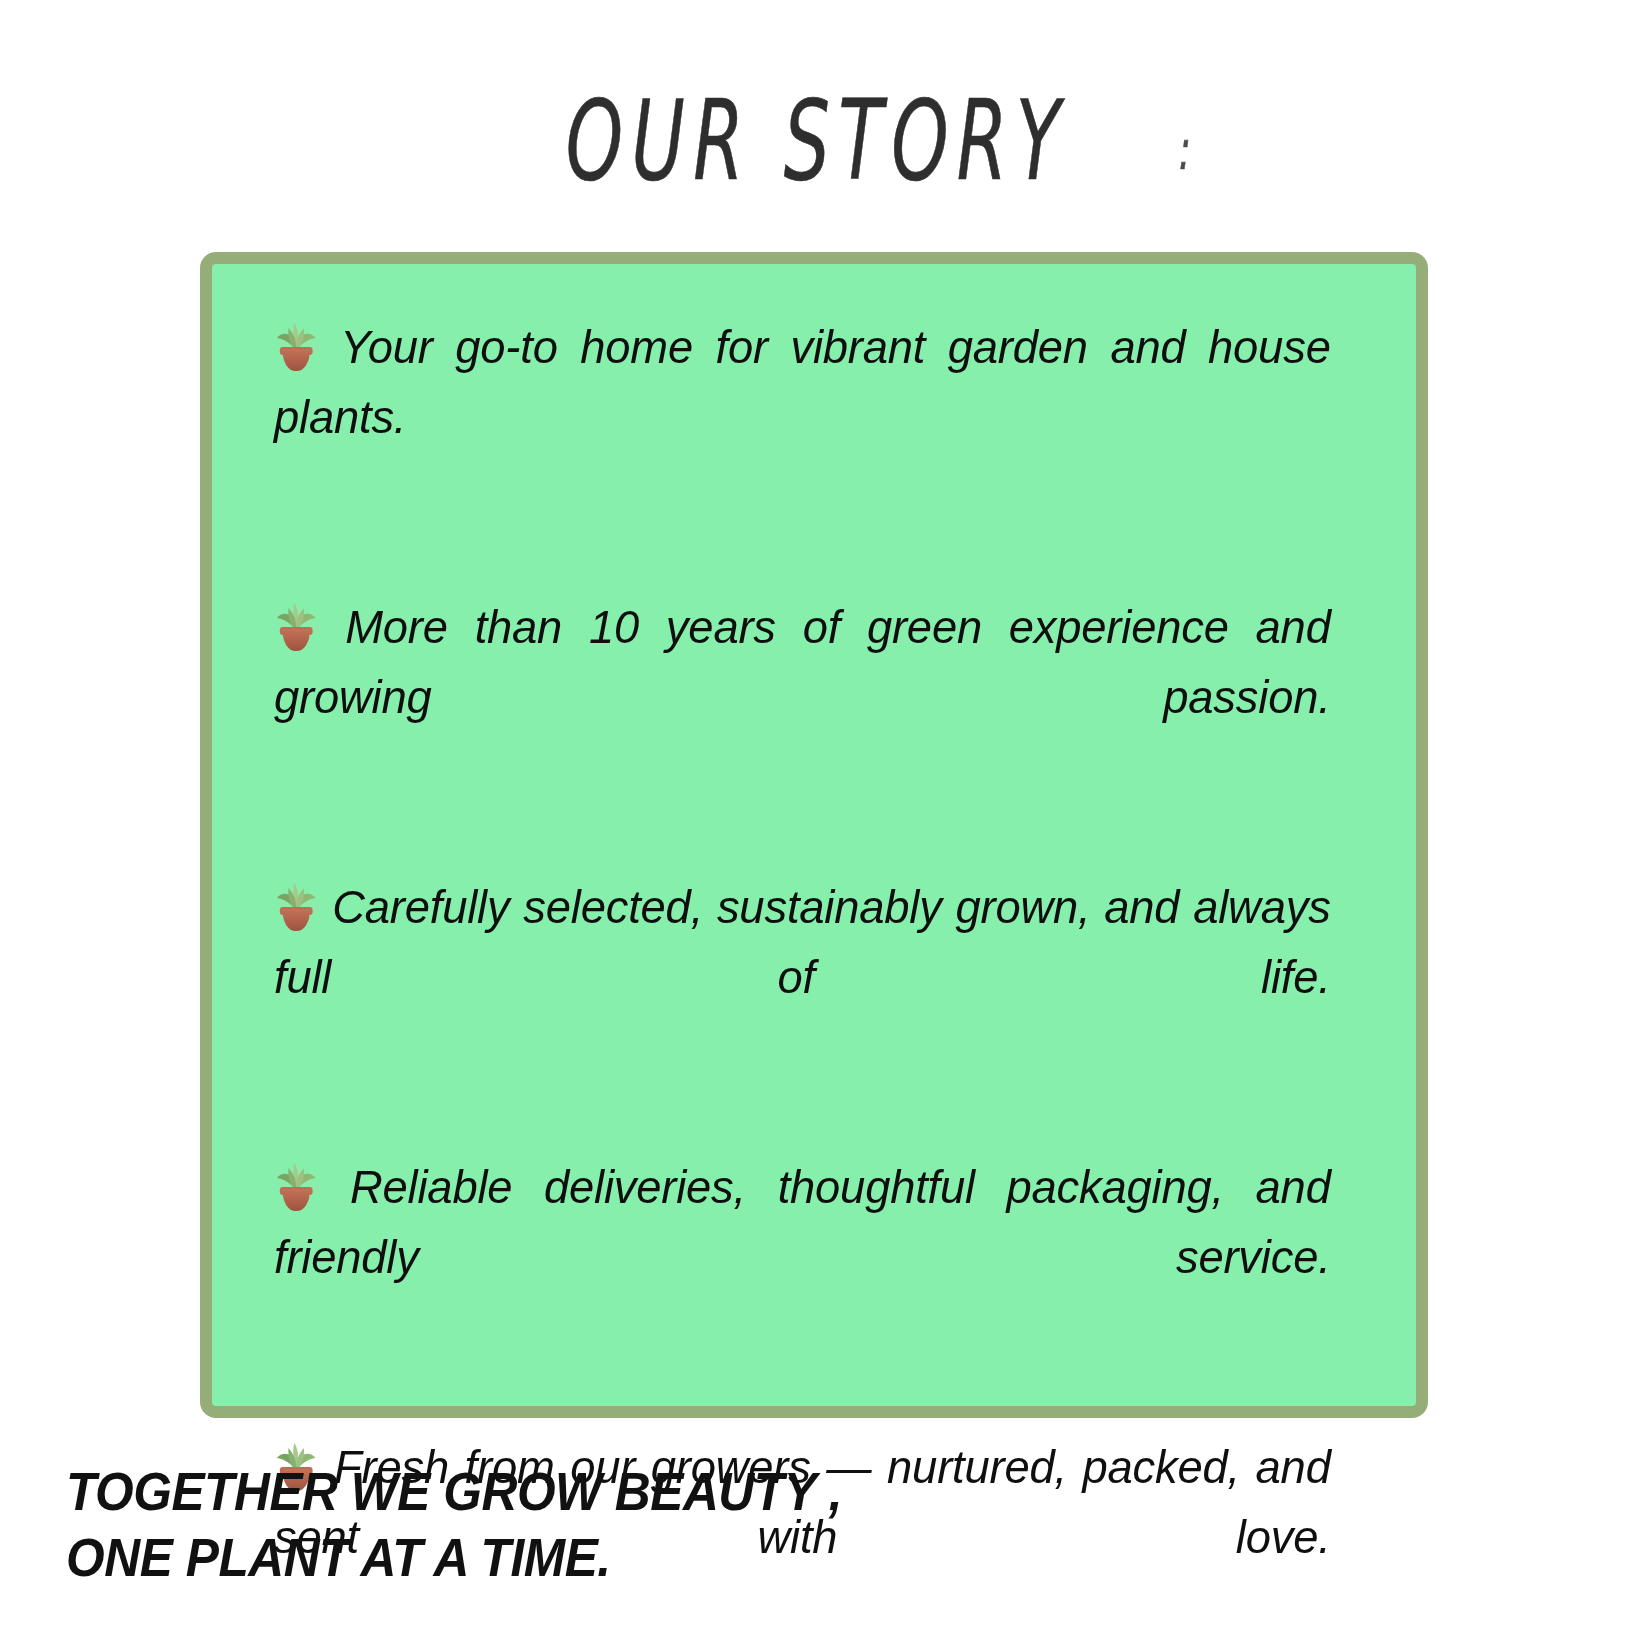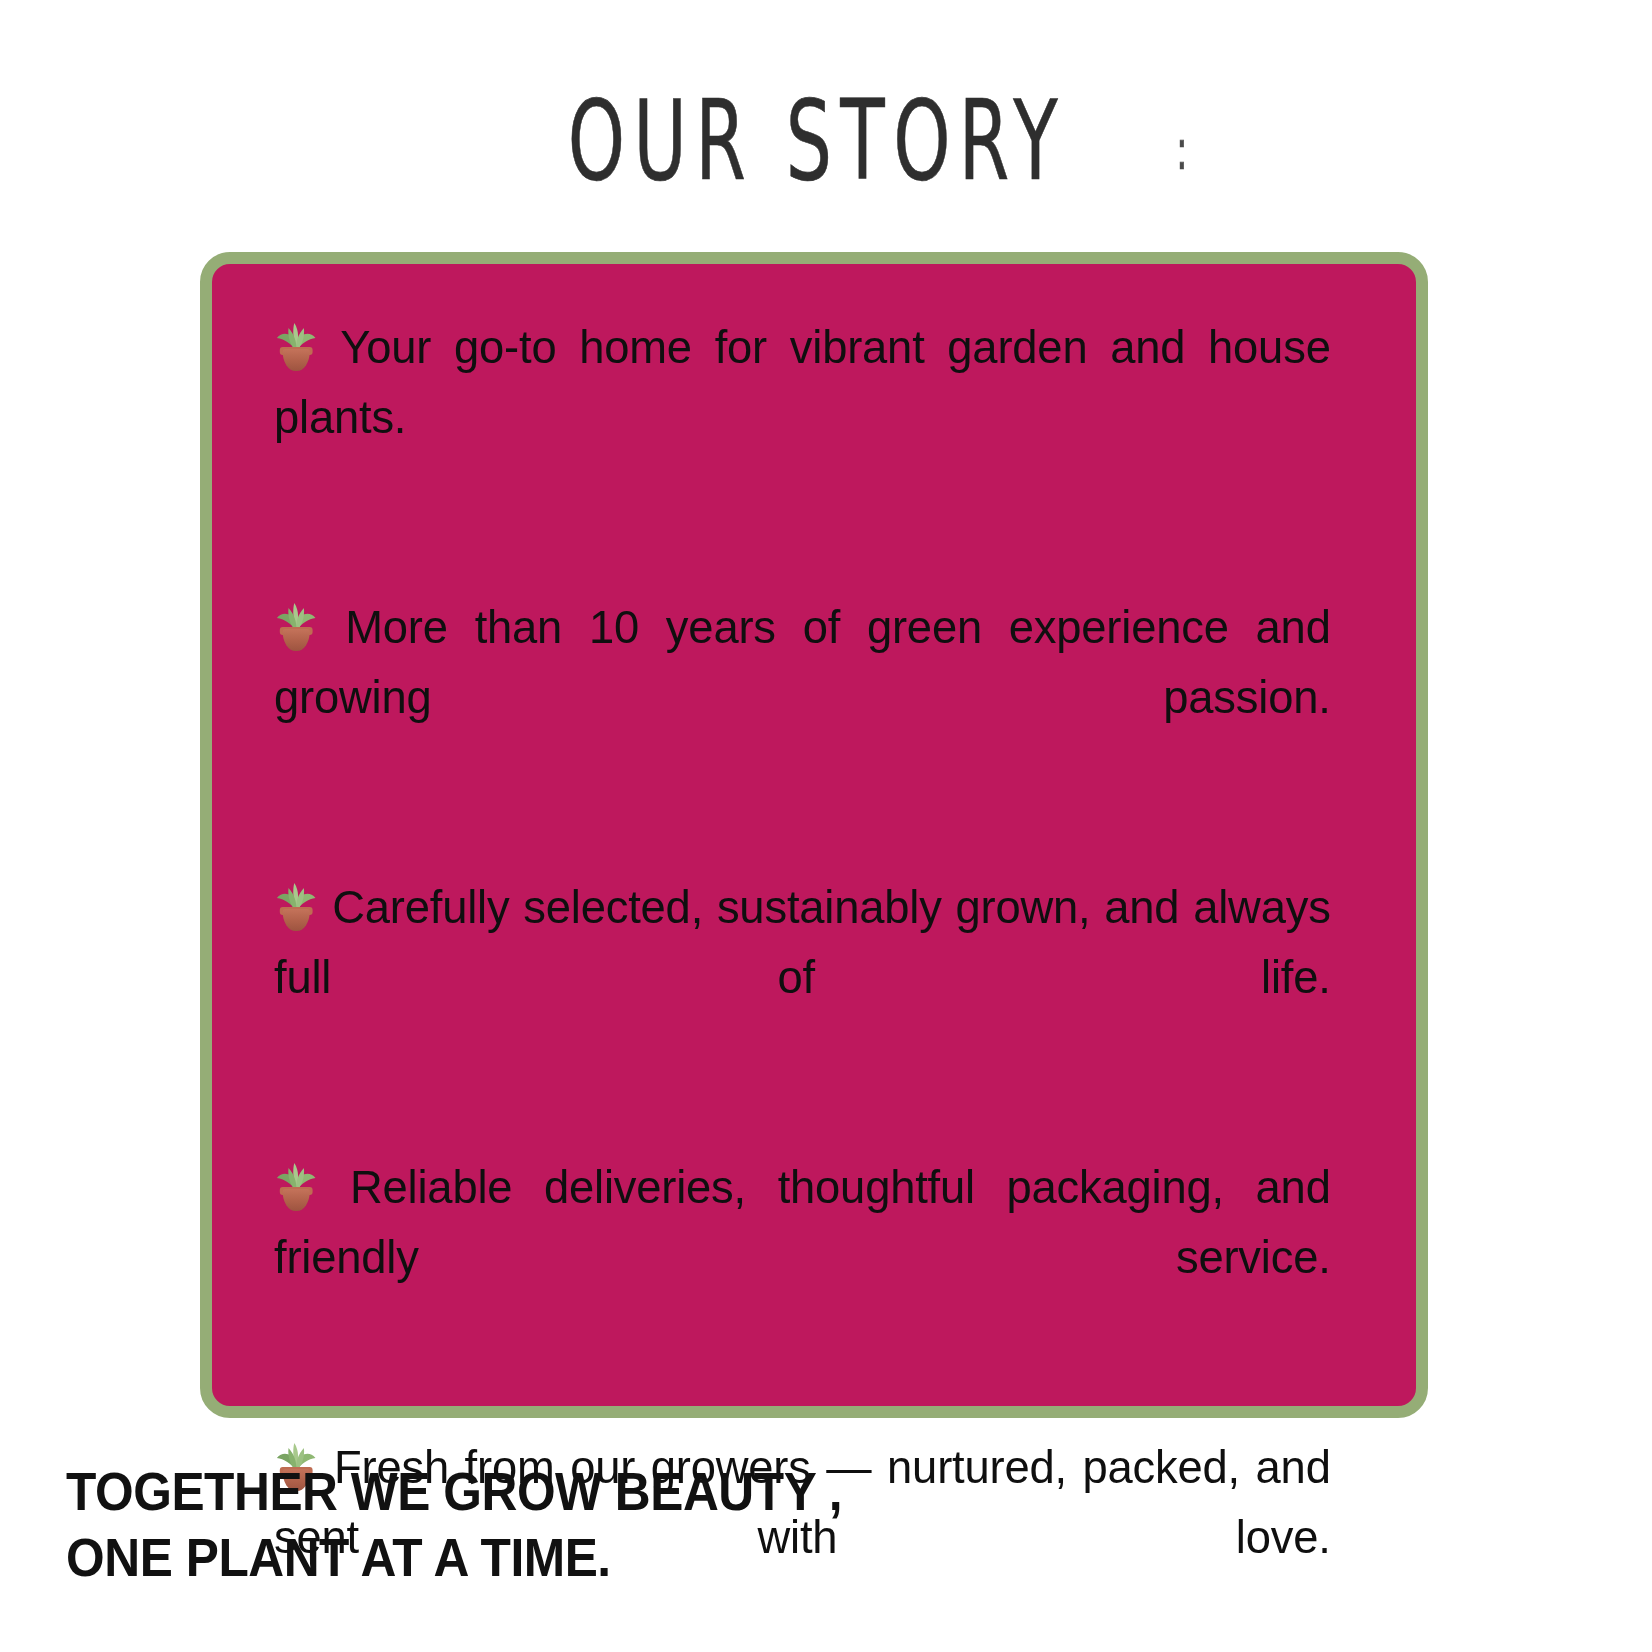--- a/index.html
+++ b/index.html
@@ -7,20 +7,21 @@
     width:1652px;height:1652px;
     background:#ffffff;
     font-family:"Liberation Sans", sans-serif;
     overflow:hidden;
     position:relative;
   }
   #page{
     position:absolute;inset:0;
     display:flex;flex-direction:column;
     align-items:center;
+    font-style:italic;
   }
 
   
   .title-wrap{
     position:absolute;
     top:86px;left:0;right:0;
     text-align:center;
     height:120px;
   }
   .title{
@@ -46,22 +47,22 @@
     opacity:0.8;
   }
 
   
   .card{
     position:absolute;
     left:200px;top:252px;
     width:1228px;height:1166px;
     box-sizing:border-box;
     border:12px solid #95ad76;
-    border-radius:30px;
-    background:#be185d;
+    border-radius:16px;
+    background:#86efac;
   }
   .card-inner{
     position:absolute;
     left:62px;top:48px;
     width:1055px;
   }
 
   
   .bullet{
     font-family:"Liberation Sans", sans-serif;

